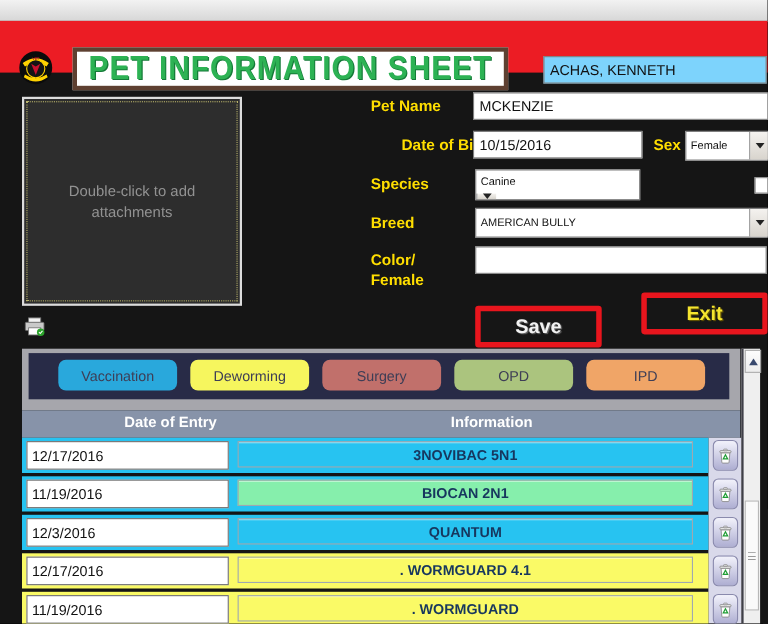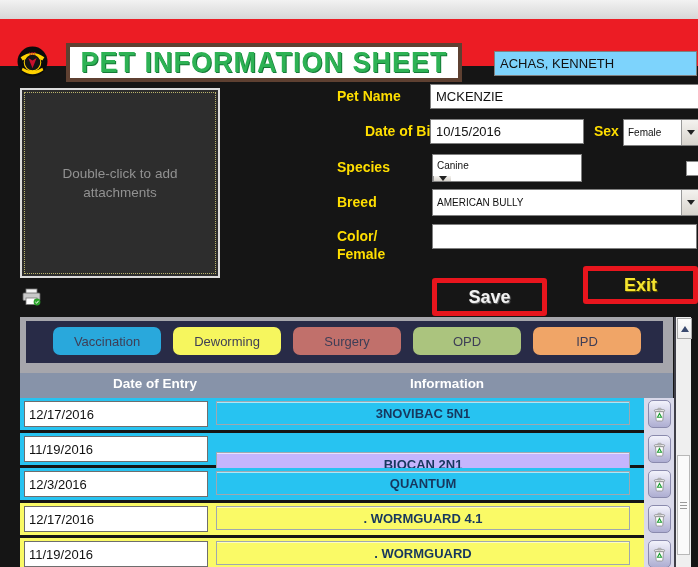--- a/index.html
+++ b/index.html
@@ -172,21 +172,21 @@
       <div class="del-btn" style="top: 400px;">
         <svg width="13" height="15" viewBox="0 0 13 15">
           <path d="M2.5 4.6 L3.2 13.2 Q3.3 14 4.1 14 H8.9 Q9.7 14 9.8 13.2 L10.5 4.6 Z" fill="#FDFDFD" stroke="#8A8A8A" stroke-width="0.8"></path>
           <rect x="1.4" y="2.7" width="10.2" height="1.9" rx="0.9" fill="#F0F0F0" stroke="#8A8A8A" stroke-width="0.8"></rect>
           <rect x="4.8" y="1.3" width="3.4" height="1.5" rx="0.6" fill="#E8E8E8" stroke="#8A8A8A" stroke-width="0.7"></rect>
           <path d="M6.5 6.4 L8.5 10.2 H4.5 Z" fill="none" stroke="#1E9E33" stroke-width="1.1"></path>
         </svg>
       </div>
       <div class="row-band" style="top: 433px; background: rgb(39, 195, 241);">
         <input class="row-date" type="text" value="11/19/2016" style="">
-        <div class="row-info" style="background: #c4b5fd; margin-top: 16px;">BIOCAN 2N1</div>
+        <div class="row-info" style="background: #86efac;">BIOCAN 2N1</div>
       </div>
       <div class="del-btn" style="top: 435px;">
         <svg width="13" height="15" viewBox="0 0 13 15">
           <path d="M2.5 4.6 L3.2 13.2 Q3.3 14 4.1 14 H8.9 Q9.7 14 9.8 13.2 L10.5 4.6 Z" fill="#FDFDFD" stroke="#8A8A8A" stroke-width="0.8"></path>
           <rect x="1.4" y="2.7" width="10.2" height="1.9" rx="0.9" fill="#F0F0F0" stroke="#8A8A8A" stroke-width="0.8"></rect>
           <rect x="4.8" y="1.3" width="3.4" height="1.5" rx="0.6" fill="#E8E8E8" stroke="#8A8A8A" stroke-width="0.7"></rect>
           <path d="M6.5 6.4 L8.5 10.2 H4.5 Z" fill="none" stroke="#1E9E33" stroke-width="1.1"></path>
         </svg>
       </div>
       <div class="row-band" style="top: 468px; background: rgb(39, 195, 241);">

